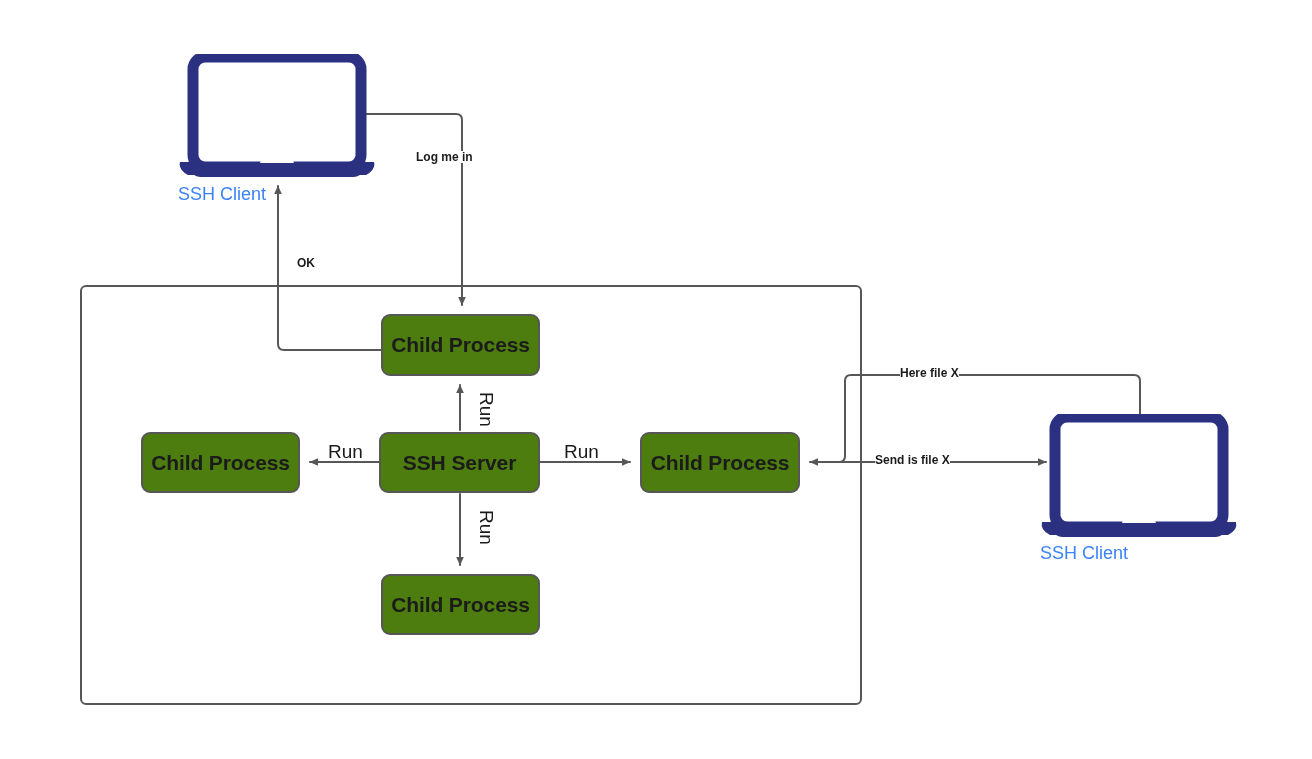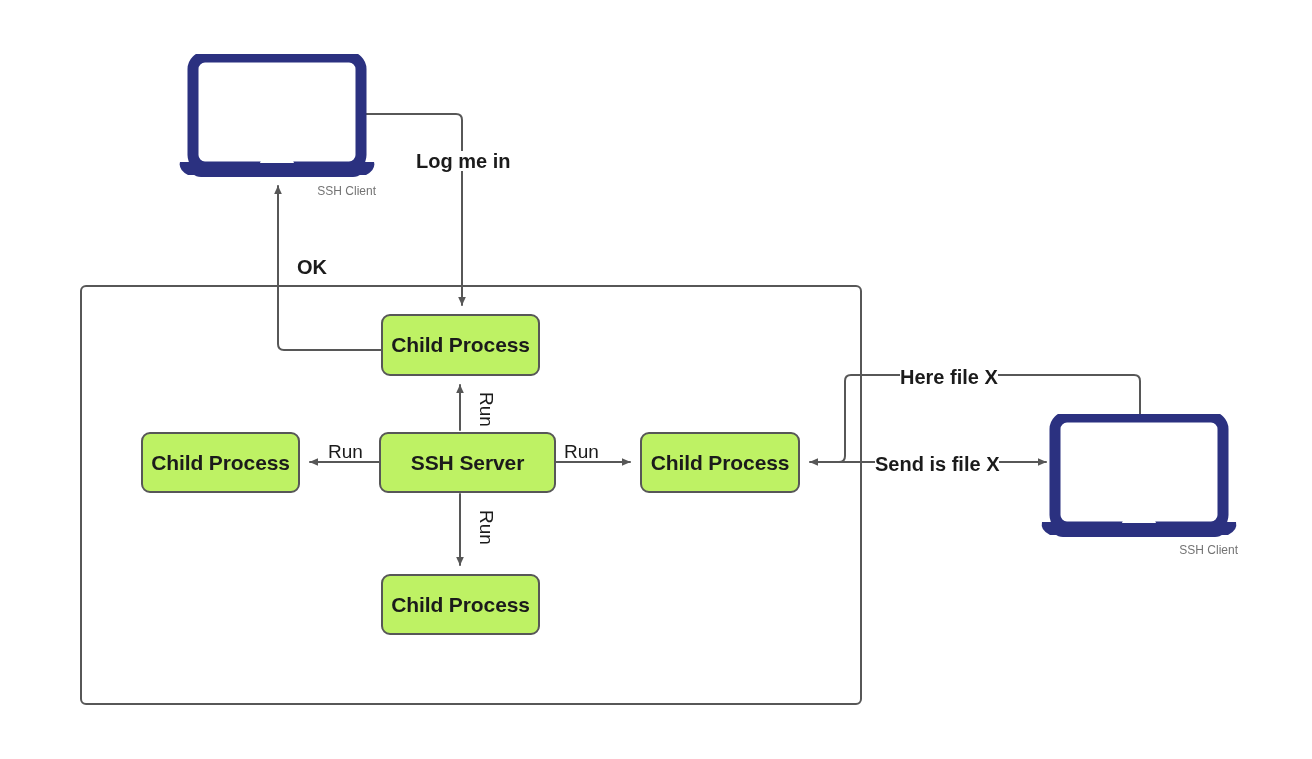--- a/index.html
+++ b/index.html
@@ -21,21 +21,21 @@
     top: 0;
     width: 1312px;
     height: 759px;
   }
   
   .node-box {
     position: absolute;
     box-sizing: border-box;
     border: 2px solid #575757;
     border-radius: 9px;
-    background: #bef264;
+    background: #4d7c0f;
     display: flex;
     align-items: center;
     justify-content: center;
     font-size: 21px;
     font-weight: bold;
     color: #1b1b1b;
     letter-spacing: -0.1px;
     white-space: nowrap;
   }
   
@@ -44,35 +44,35 @@
     box-sizing: border-box;
     border: 2px solid #575757;
     border-radius: 6px;
     background: transparent;
   }
   
   .laptop { position: absolute; }
   .laptop svg { display: block; }
   .device-label {
     position: absolute;
-    font-size: 12px;
-    color: #737373;
+    font-size: 18px;
+    color: #3b82f6;
     white-space: nowrap;
-    text-align: right;
+    text-align: left;
   }
   
   .edge-label {
     position: absolute;
     font-size: 18px;
     color: #1b1b1b;
     white-space: nowrap;
     background: #ffffff;
     line-height: 1;
   }
-  .edge-label.bold { font-weight: bold; font-size: 20px; }
+  .edge-label.bold { font-weight: bold; font-size: 12px; }
   .edge-label.run  { font-size: 19px; padding: 0 3px; }
   .edge-label.vert {
     transform-origin: 50% 50%;
     transform: rotate(90deg);
     padding: 2px 3px;
   }
 </style>
 </head>
 <body>
 
@@ -124,21 +124,21 @@
       <path d="M2 108 Q0 116 10 121 L188 121 Q198 116 196 108 Z" fill="#2b3180"></path>
       <path d="M82 109 Q84 102 90 102 L108 102 Q114 102 116 109 Z" fill="#ffffff"></path>
     </svg>
   </div>
   <div class="device-label" style="left:1040px; top:543px; width:198px;">SSH Client</div>
 
   <div class="node-box" style="left:381px; top:314px; width:159px; height:62px;">Child Process</div>
 
   <div class="node-box" style="left:141px; top:432px; width:159px; height:61px;">Child Process</div>
 
-  <div class="node-box" style="left:379px; top:432px; width:177px; height:61px;">SSH Server</div>
+  <div class="node-box" style="left:379px; top:432px; width:161px; height:61px;">SSH Server</div>
 
   <div class="node-box" style="left:640px; top:432px; width:160px; height:61px;">Child Process</div>
 
   <div class="node-box" style="left:381px; top:574px; width:159px; height:61px;">Child Process</div>
 
   <div class="edge-label bold" style="left:416px; top:151px;">Log me in</div>
 
   <div class="edge-label bold" style="left:265px; top:257px;margin-left:32px;">OK</div>
 
   <div class="edge-label run vert" style="left:466px; top:398px;">Run</div>

